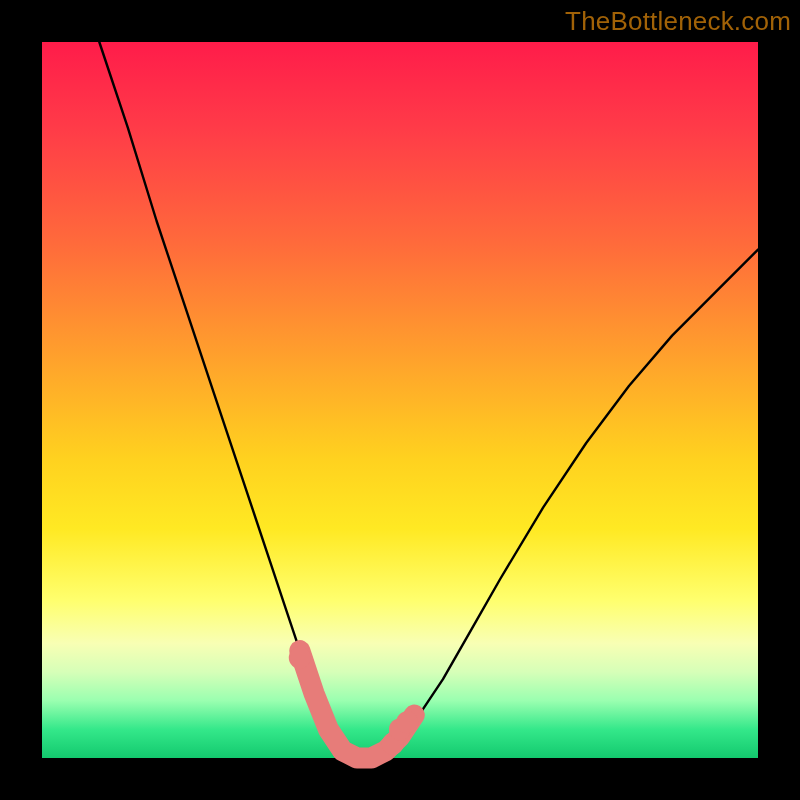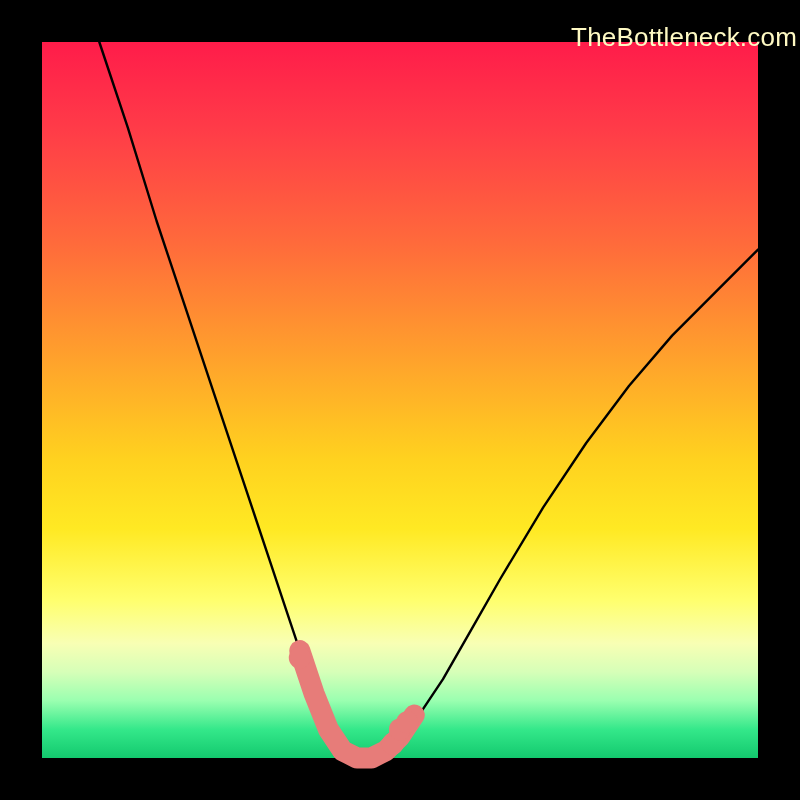--- a/index.html
+++ b/index.html
@@ -37,26 +37,25 @@
       #f8ffb4 84%,
       #d6ffb8 88%,
       #9affb0 92%,
       #34e88a 96%,
       #13c96e 100%
     );
   }
   .watermark {
     position: absolute;
     top: 6px;
-    right: 3px;
-    color: #fef9c3;
+    right: 9px;
+    color: #a16207;
     font-size: 26px;
     letter-spacing: 0.2px;
     user-select: none;
-    margin-top: 16px;
   }
   svg.curve {
     position: absolute;
     left: 0;
     top: 0;
     width: 716px;
     height: 716px;
     overflow: visible;
   }
   .curve-path {

